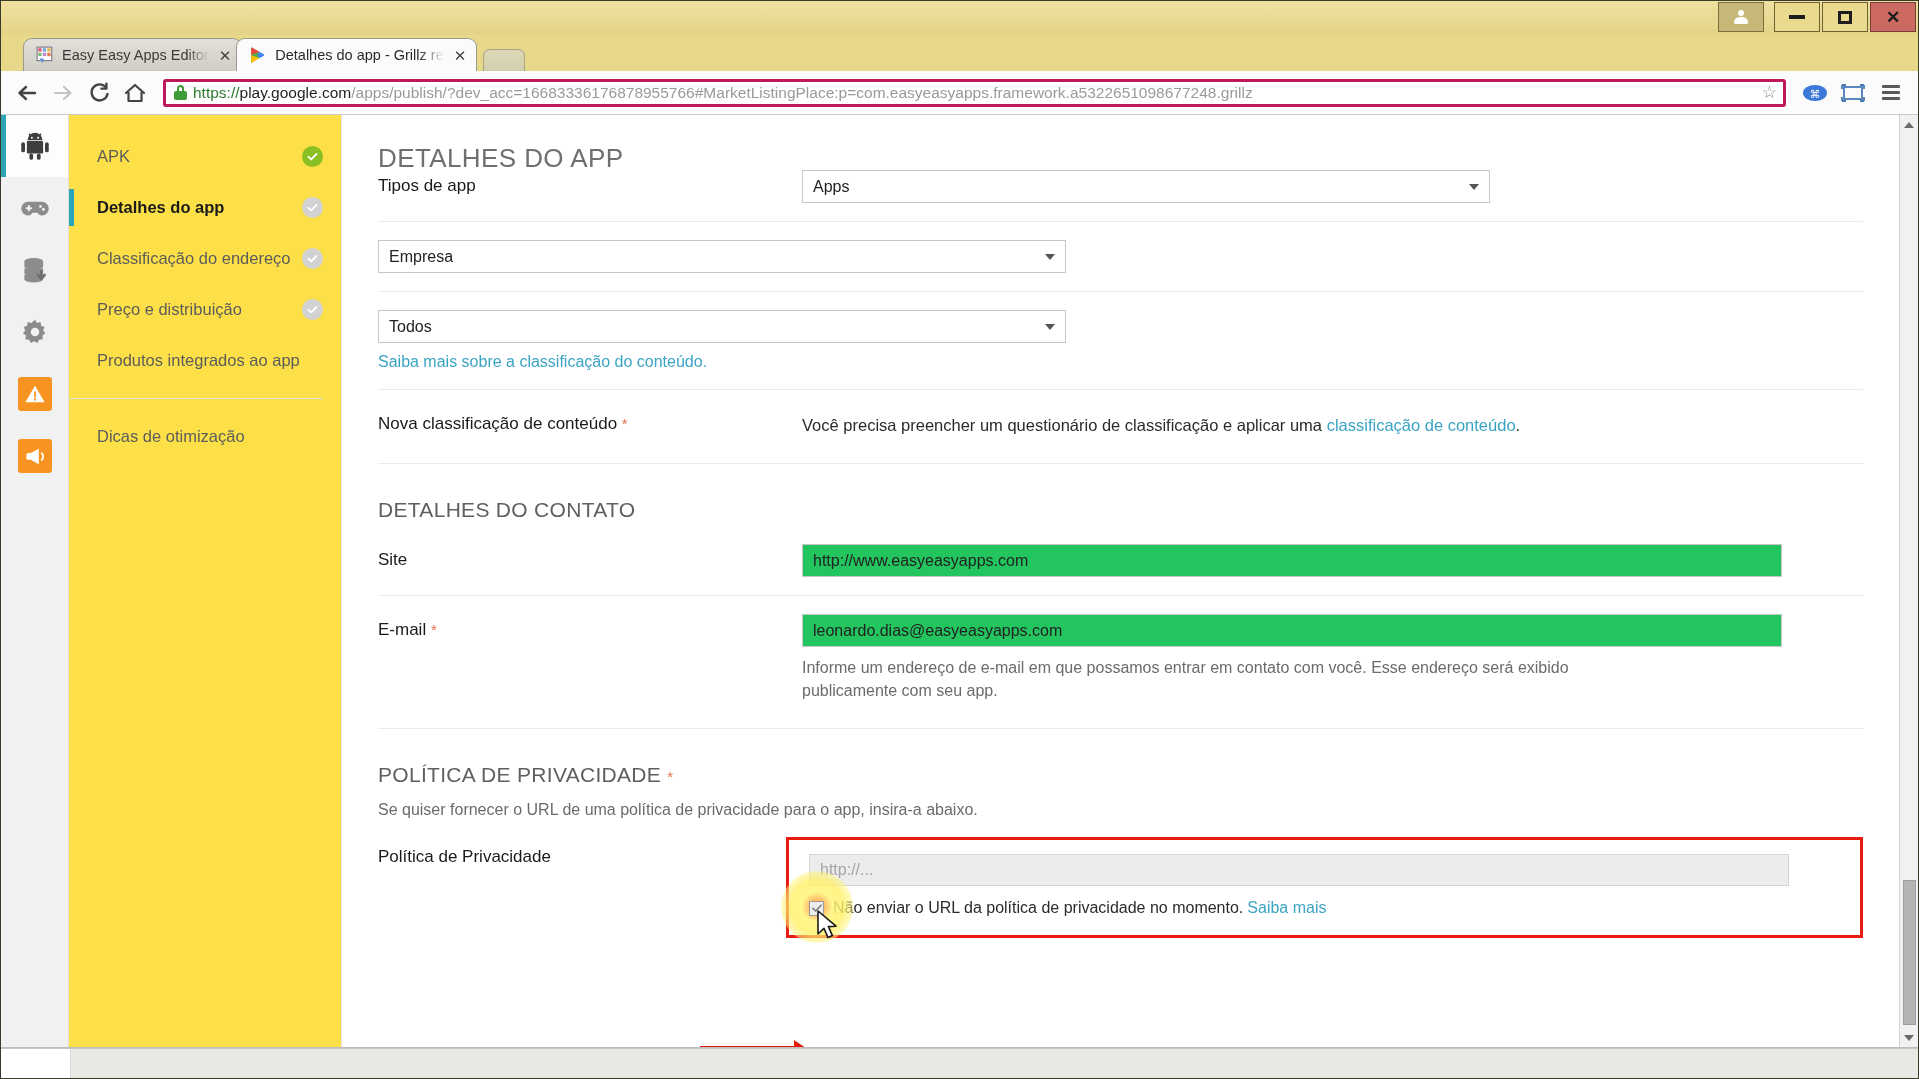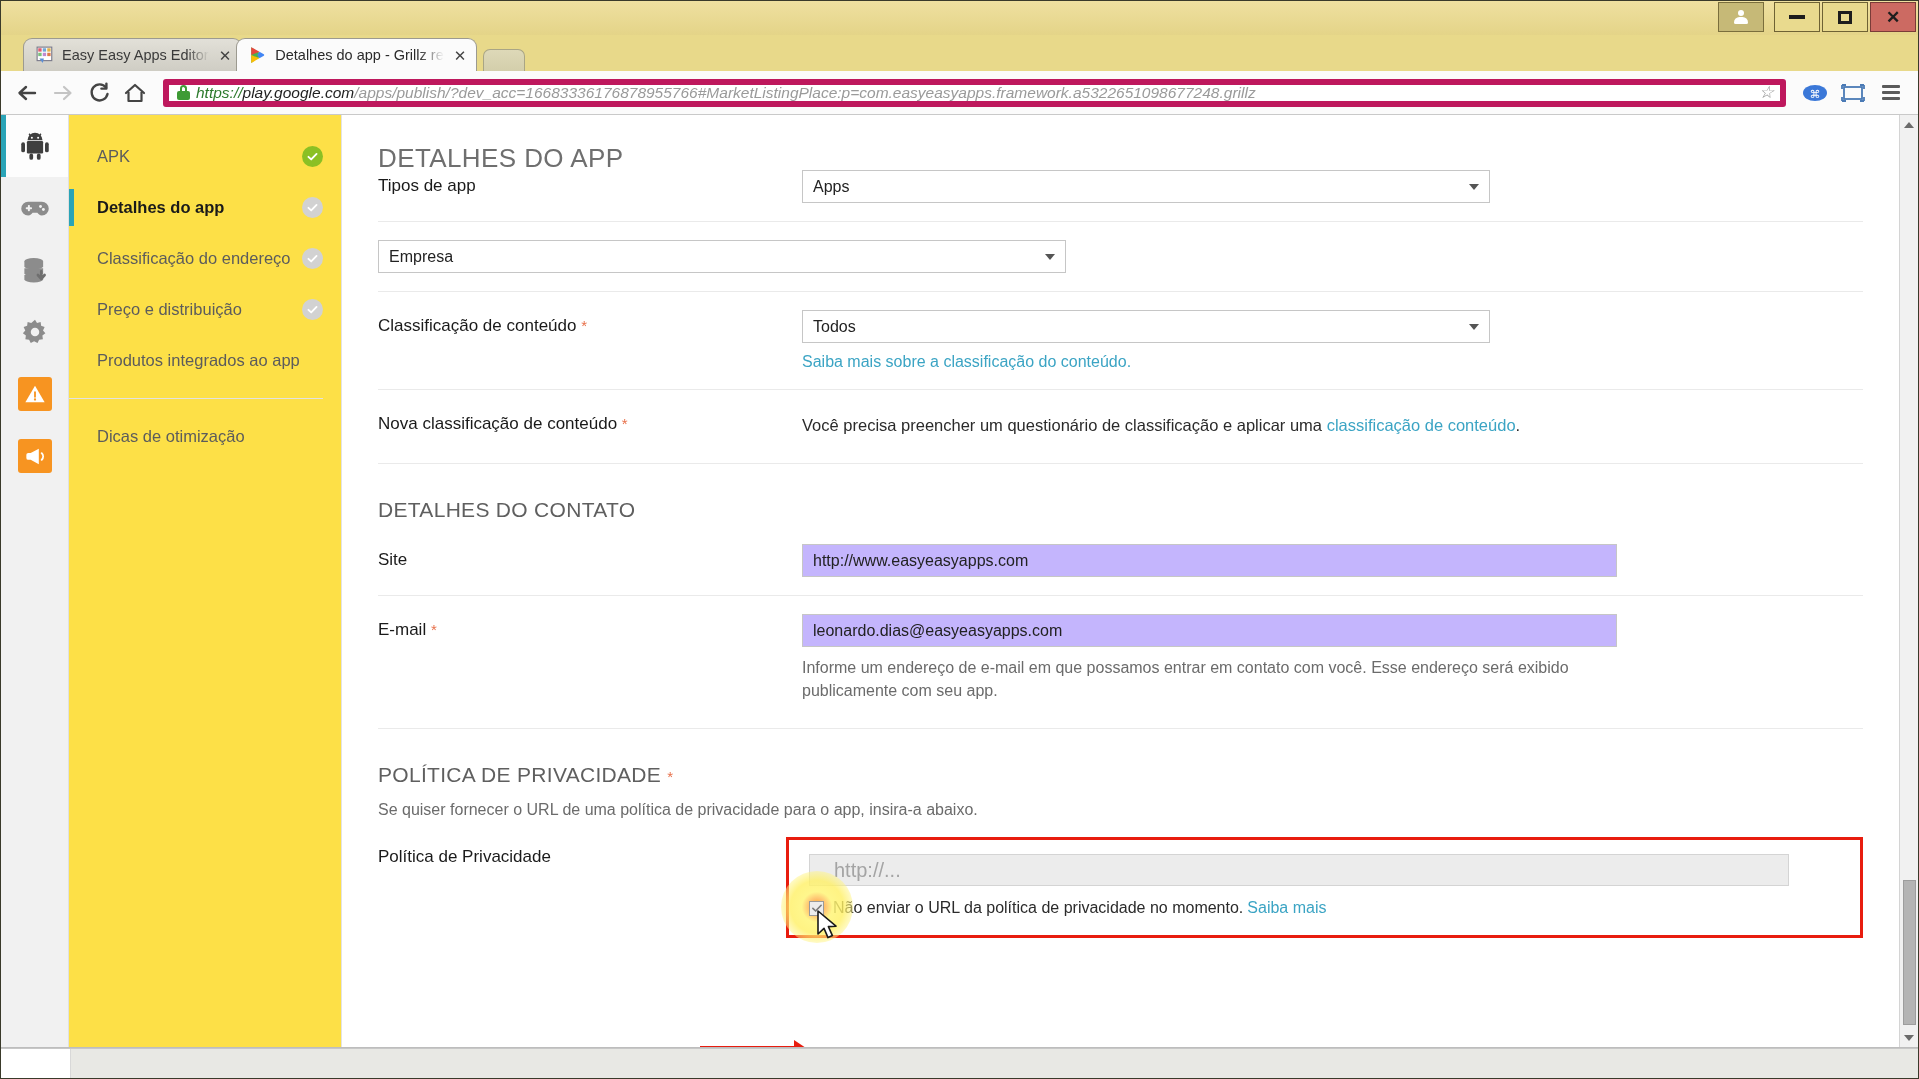--- a/index.html
+++ b/index.html
@@ -105,26 +105,25 @@
   .nav-btn {
     width: 32px; height: 32px;
     display: flex; align-items: center; justify-content: center;
     font-size: 22px; color: #4a4a4a;
     background: transparent; border: none;
   }
   .nav-btn.disabled { color: #bdbdbd; }
   .omnibox {
     flex: 1 1 auto; height: 28px;
     background: #fff;
-    border: 6px solid #be185d; border-radius: 3px;
+    border: 3px solid #be185d; border-radius: 3px;
     display: flex; align-items: center;
     padding: 0 6px 0 8px;
     margin: 0 8px;
     overflow: hidden;
-    font-style: italic;
   }
   .lock-icon {
     width: 13px; height: 15px; position: relative; flex: 0 0 13px; margin-right: 6px;
   }
   .lock-icon .body { position:absolute; bottom:0; left:0; width:13px; height:9px; background:#3f9b35; border-radius:2px;}
   .lock-icon .shackle { position:absolute; top:0; left:3px; width:7px; height:8px; border:2px solid #3f9b35; border-bottom:none; border-radius:4px 4px 0 0;}
   .url {
     font-size: 15.5px; white-space: nowrap; overflow: hidden;
     color: #9a9a9a; flex: 1 1 auto;
     font-family: "Liberation Sans", sans-serif;
@@ -228,22 +227,22 @@
   .row-field { flex: 1 1 auto; }
 
   .select {
     height: 33px; width: 688px; max-width: 100%;
     border: 1px solid #c6c6c6; background: #fff;
     display: flex; align-items: center; justify-content: space-between;
     padding: 0 10px; font-size: 16px; color: #222;
   }
   .caret { width:0;height:0;border-left:5px solid transparent;border-right:5px solid transparent;border-top:6px solid #555;}
   .textinput {
-    height: 33px; width: 815px; max-width: 100%;
-    border: 1px solid #c6c6c6; background: #c4b5fd;
+    height: 33px; width: 980px; max-width: 100%;
+    border: 1px solid #c6c6c6; background: #22c55e;
     display: flex; align-items: center;
     padding: 0 10px; font-size: 16px; color: #222;
   }
   .helplink { color: #3ba4c4; font-size: 16px; margin-top: 10px; display:block;}
   .helptext { color: #6b6b6b; font-size: 16px; line-height: 1.45; margin-top: 9px; max-width: 860px;}
   .inline-link { color: #3ba4c4; }
   .statictext { font-size: 16.5px; color: #2b2b2b; padding-top:6px; line-height:1.4;}
 
   .section-head {
     font-size: 21px; color: #5f5f5f; letter-spacing: .3px;
@@ -257,22 +256,22 @@
   .privacy-label { width: 424px; flex: 0 0 424px; font-size: 17px; color: #1a1a1a; padding-top: 10px;}
   .redbox {
     border: 3px solid #e81c0e;
     flex: 1 1 auto;
     padding: 14px 16px 18px 20px;
     position: relative;
     margin-left: -16px;
   }
   .privacy-input {
     height: 32px; background: #ececec; border: 1px solid #d4d4d4;
-    display: flex; align-items: center; padding: 0 24px;
-    font-size: 20px; color: #a4a4a4; width: 980px; max-width: 100%;
+    display: flex; align-items: center; padding: 0 10px;
+    font-size: 16px; color: #a4a4a4; width: 980px; max-width: 100%;
   }
   .cb-line { display: flex; align-items: center; margin-top: 13px; position: relative;}
   .checkbox {
     width: 15px; height: 15px; border: 1px solid #9a9a9a; background: #ededed;
     flex: 0 0 15px; margin-right: 9px; position: relative; z-index: 4;
     display:flex;align-items:center;justify-content:center;
   }
   .cb-text { font-size: 16px; color: #2b2b2b; }
   .cb-text .inline-link { margin-left: 4px; }
 
@@ -561,24 +560,20 @@
         <div class="row">
           <div class="row-field">
             <div class="select">
               <span>Empresa</span>
               <span class="caret"></span>
             </div>
           </div>
         </div>
 
         <div class="row">
-          <div class="row-label">
-            <span>Classificação de conteúdo</span>
-            <span class="req">*</span>
-          </div>
           <div class="row-field">
             <div class="select">
               <span>Todos</span>
               <span class="caret"></span>
             </div>
             <a class="helplink">Saiba mais sobre a classificação do conteúdo.</a>
           </div>
         </div>
 
         <div class="row">

